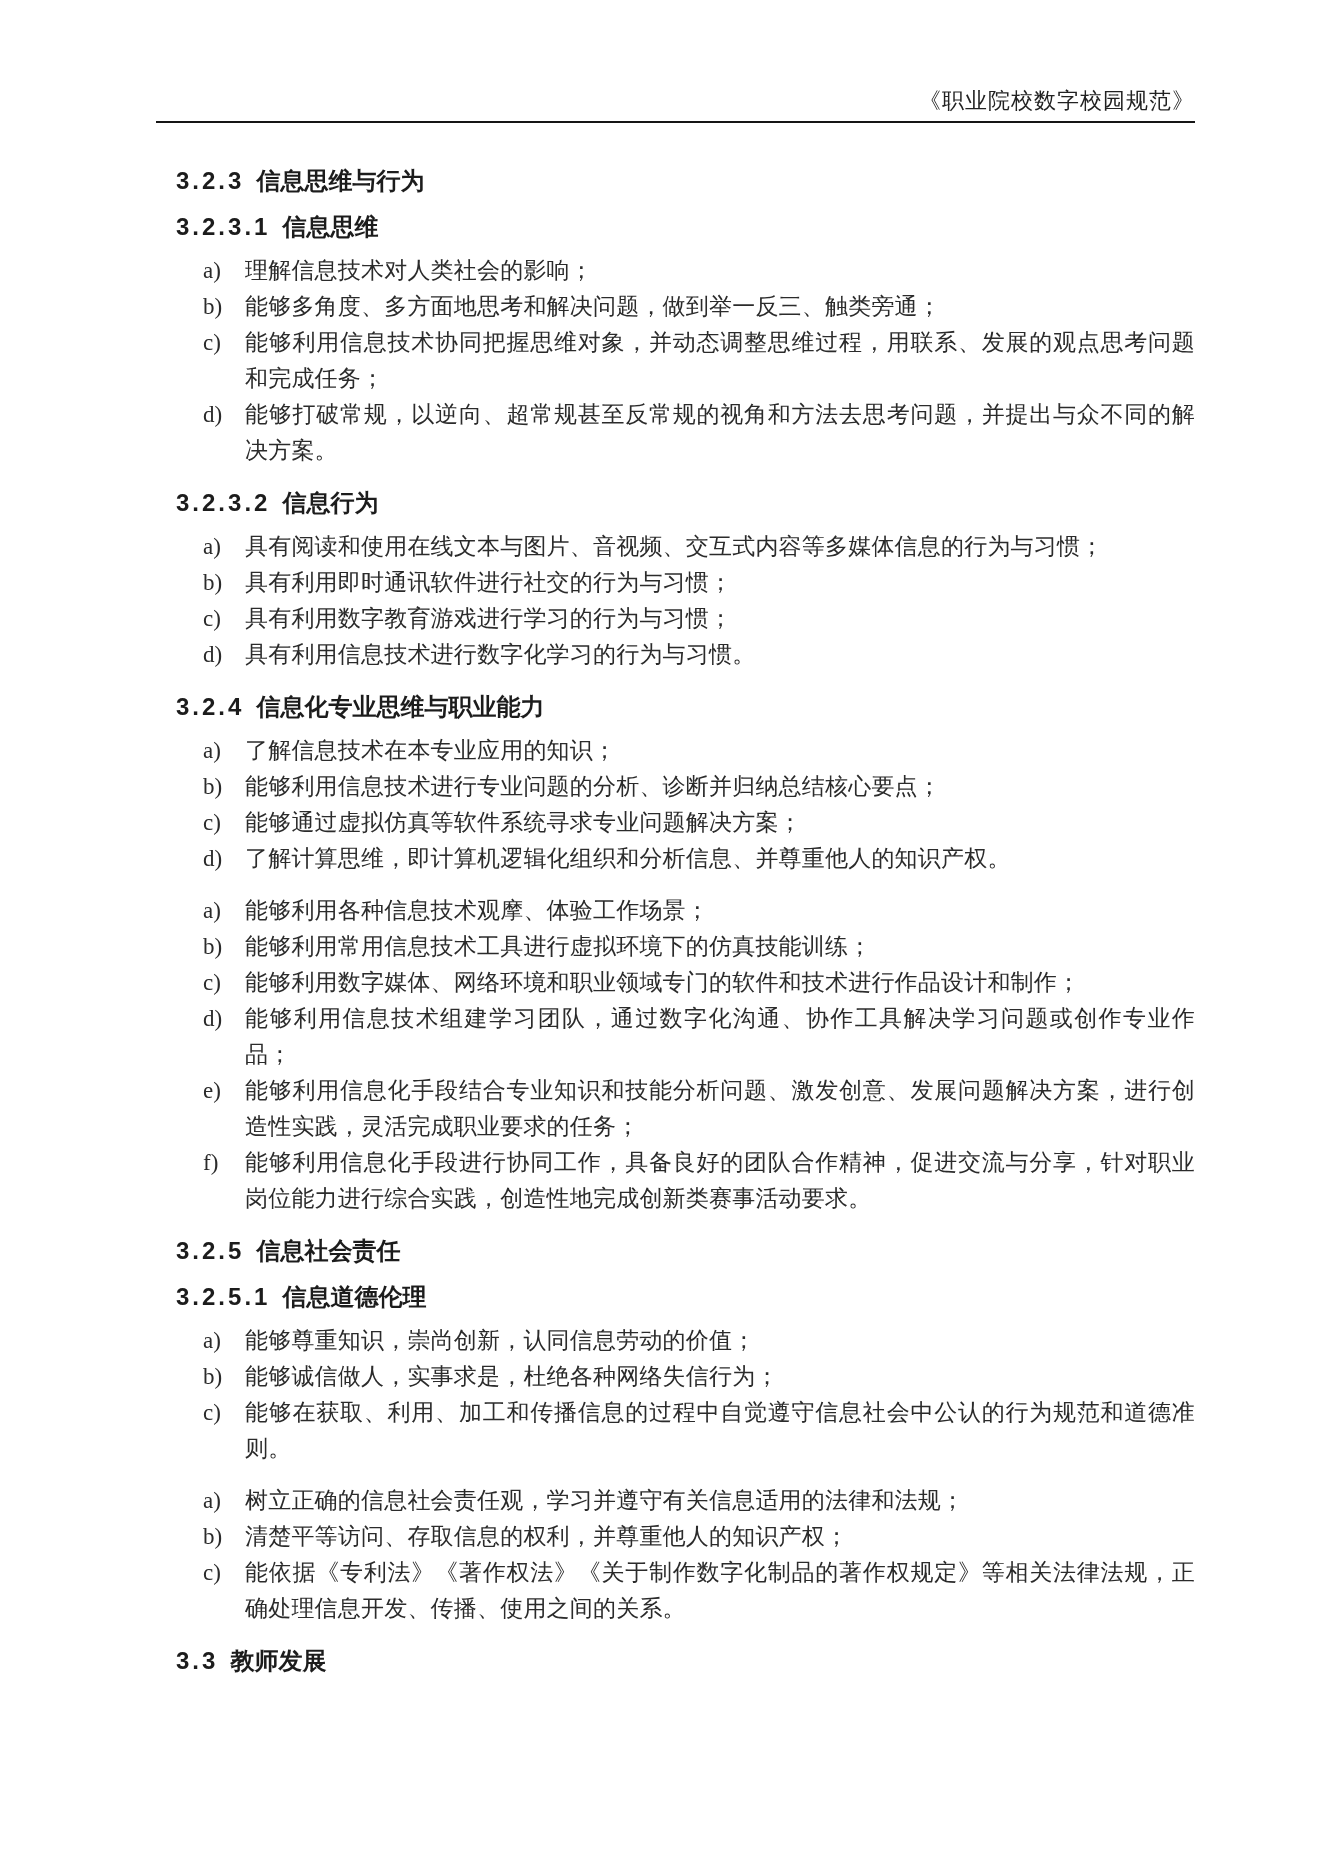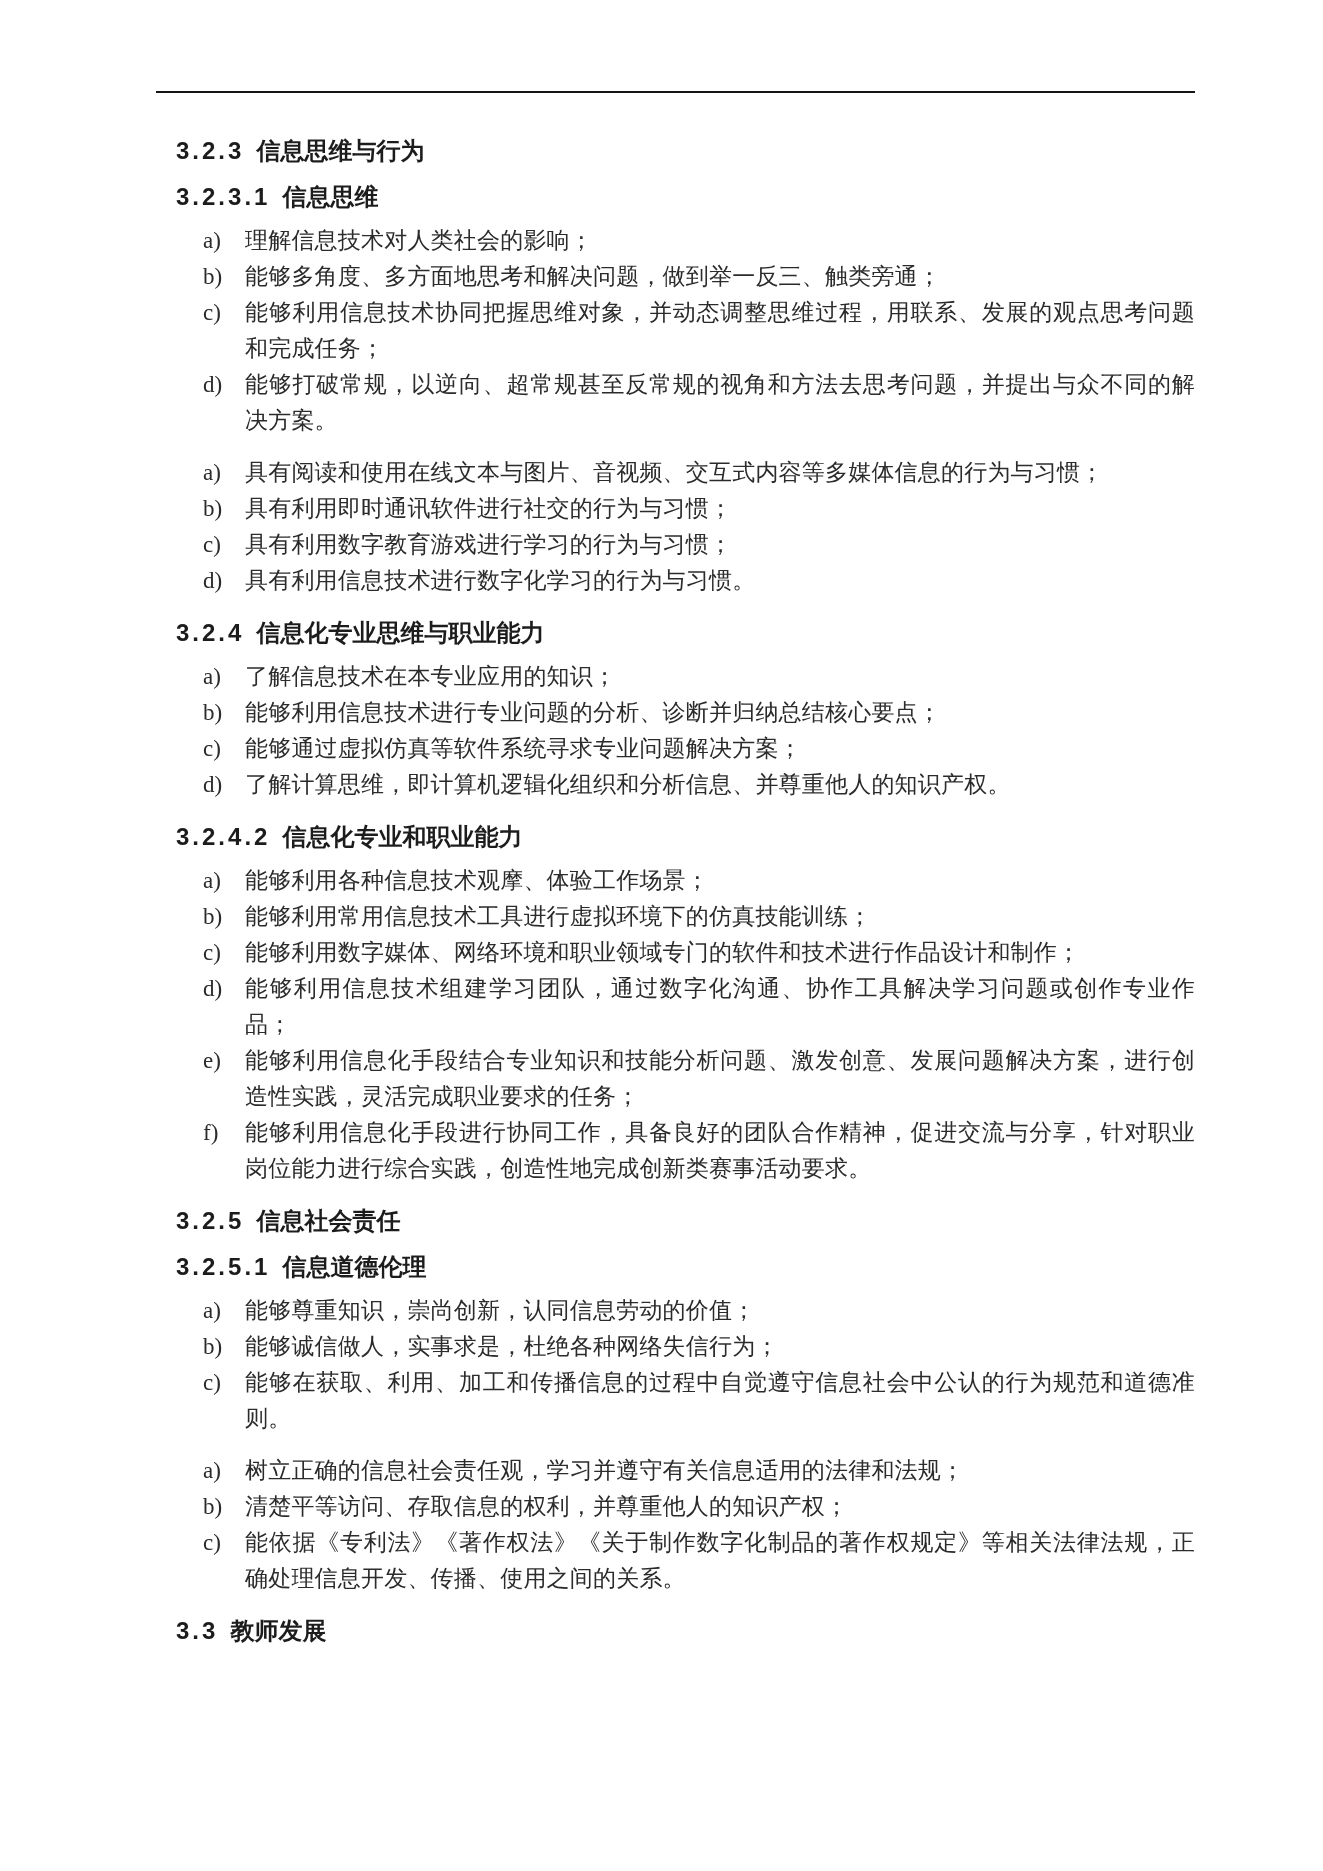--- a/index.html
+++ b/index.html
@@ -56,20 +56,21 @@
     letter-spacing: 0.2px;
     color: #2b2b2b;
   }
 </style>
 </head>
 <body>
 
 <div class="page">
 
   <div class="page-header">
+    <div class="header-title">《职业院校数字校园规范》</div>
     <div class="header-rule"></div>
   </div>
 
   <div class="sec-heading first">
     <span class="sec-num">3.2.3</span><span class="sec-title">信息思维与行为</span>
   </div>
 
   <div class="sec-heading">
     <span class="sec-num">3.2.3.1</span><span class="sec-title">信息思维</span>
   </div>
@@ -85,20 +86,23 @@
     <div class="li">
       <span class="li-label">c)</span>
       <span class="li-text">能够利用信息技术协同把握思维对象，并动态调整思维过程，用联系、发展的观点思考问题和完成任务；</span>
     </div>
     <div class="li">
       <span class="li-label">d)</span>
       <span class="li-text">能够打破常规，以逆向、超常规甚至反常规的视角和方法去思考问题，并提出与众不同的解决方案。</span>
     </div>
   </div>
 
+  <div class="sec-heading">
+    <span class="sec-num">3.2.3.2</span><span class="sec-title">信息行为</span>
+  </div>
   <div class="item-list">
     <div class="li">
       <span class="li-label">a)</span>
       <span class="li-text">具有阅读和使用在线文本与图片、音视频、交互式内容等多媒体信息的行为与习惯；</span>
     </div>
     <div class="li">
       <span class="li-label">b)</span>
       <span class="li-text">具有利用即时通讯软件进行社交的行为与习惯；</span>
     </div>
     <div class="li">
@@ -127,23 +131,20 @@
     <div class="li">
       <span class="li-label">c)</span>
       <span class="li-text">能够通过虚拟仿真等软件系统寻求专业问题解决方案；</span>
     </div>
     <div class="li">
       <span class="li-label">d)</span>
       <span class="li-text">了解计算思维，即计算机逻辑化组织和分析信息、并尊重他人的知识产权。</span>
     </div>
   </div>
 
-  <div class="sec-heading">
-    <span class="sec-num">3.2.4.2</span><span class="sec-title">信息化专业和职业能力</span>
-  </div>
   <div class="item-list">
     <div class="li">
       <span class="li-label">a)</span>
       <span class="li-text">能够利用各种信息技术观摩、体验工作场景；</span>
     </div>
     <div class="li">
       <span class="li-label">b)</span>
       <span class="li-text">能够利用常用信息技术工具进行虚拟环境下的仿真技能训练；</span>
     </div>
     <div class="li">

